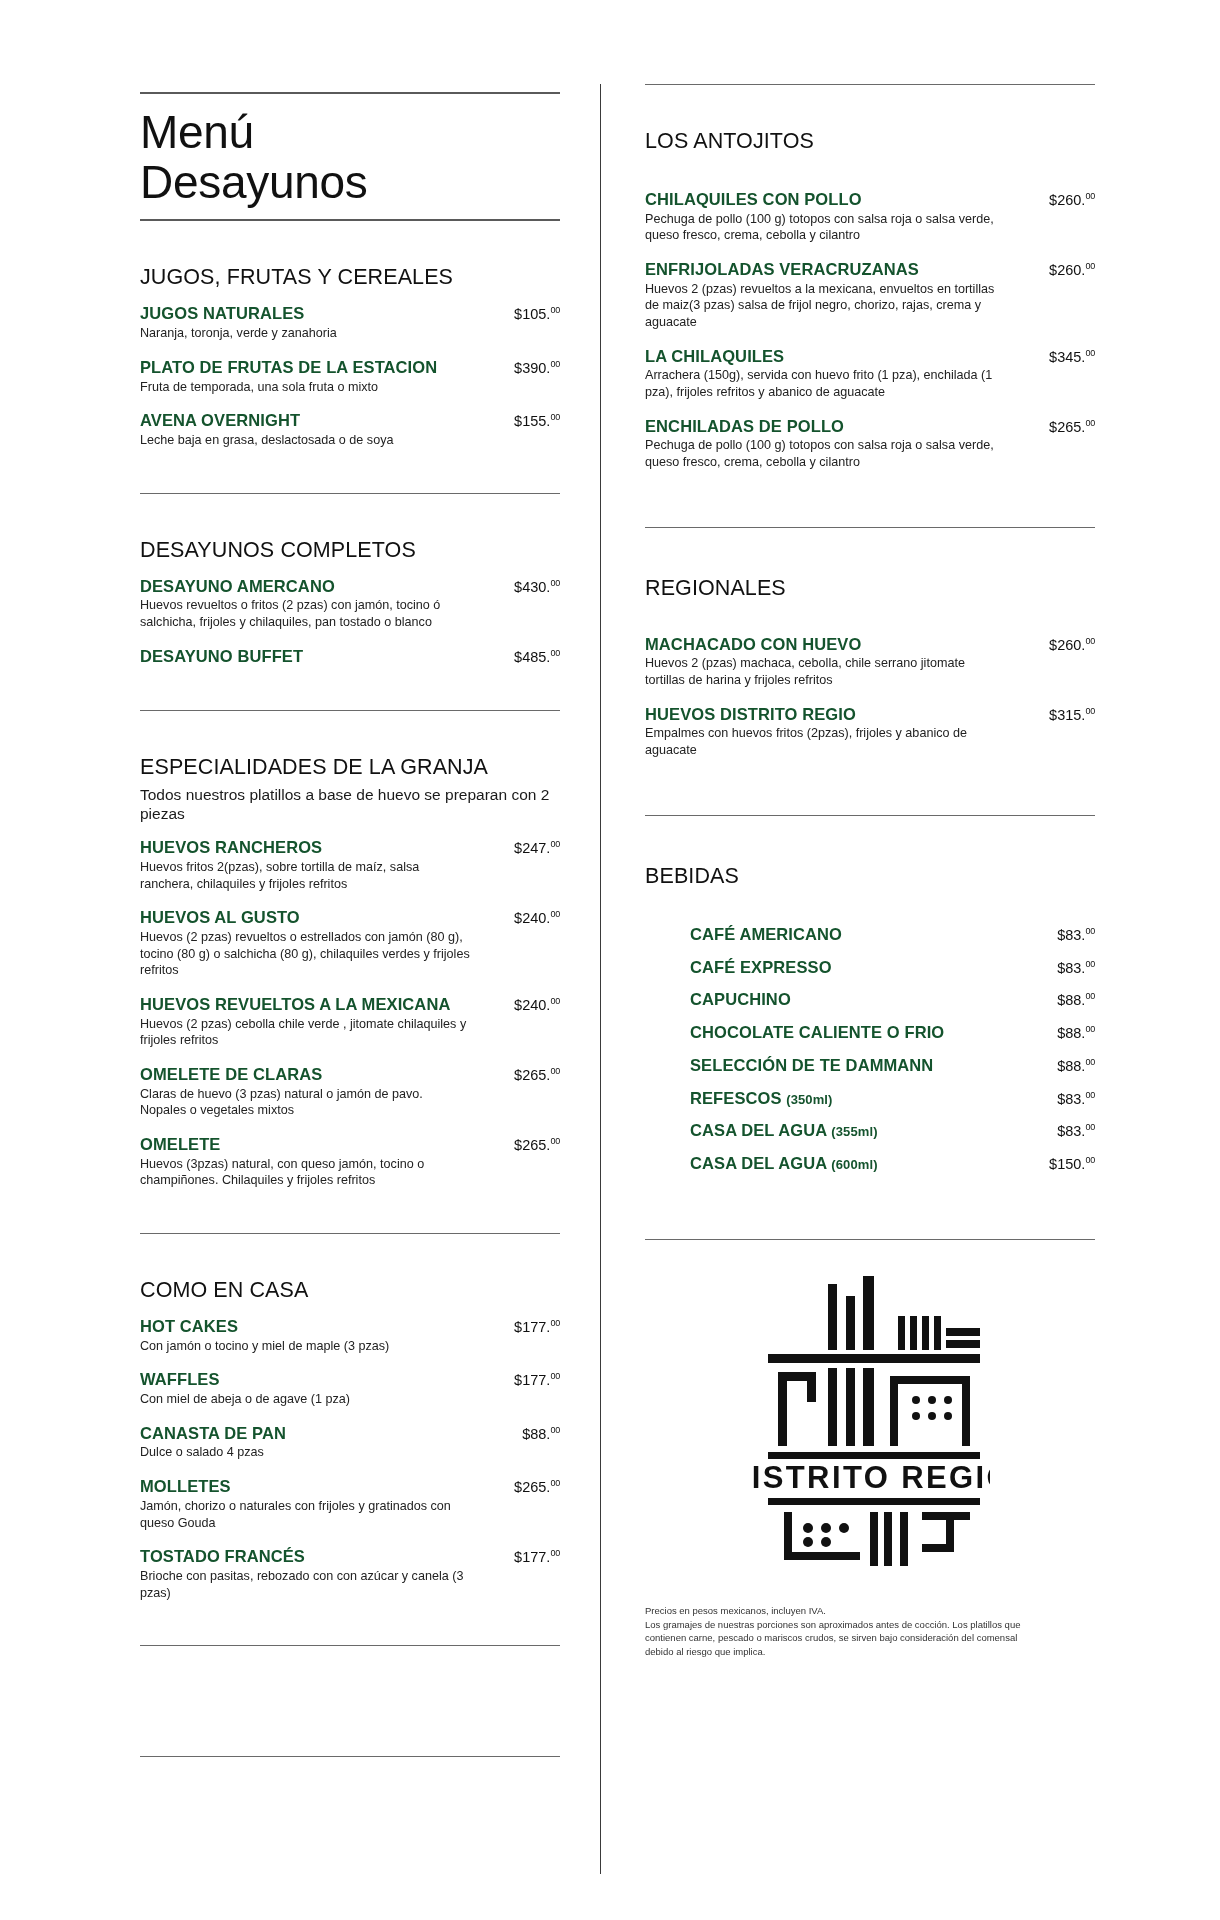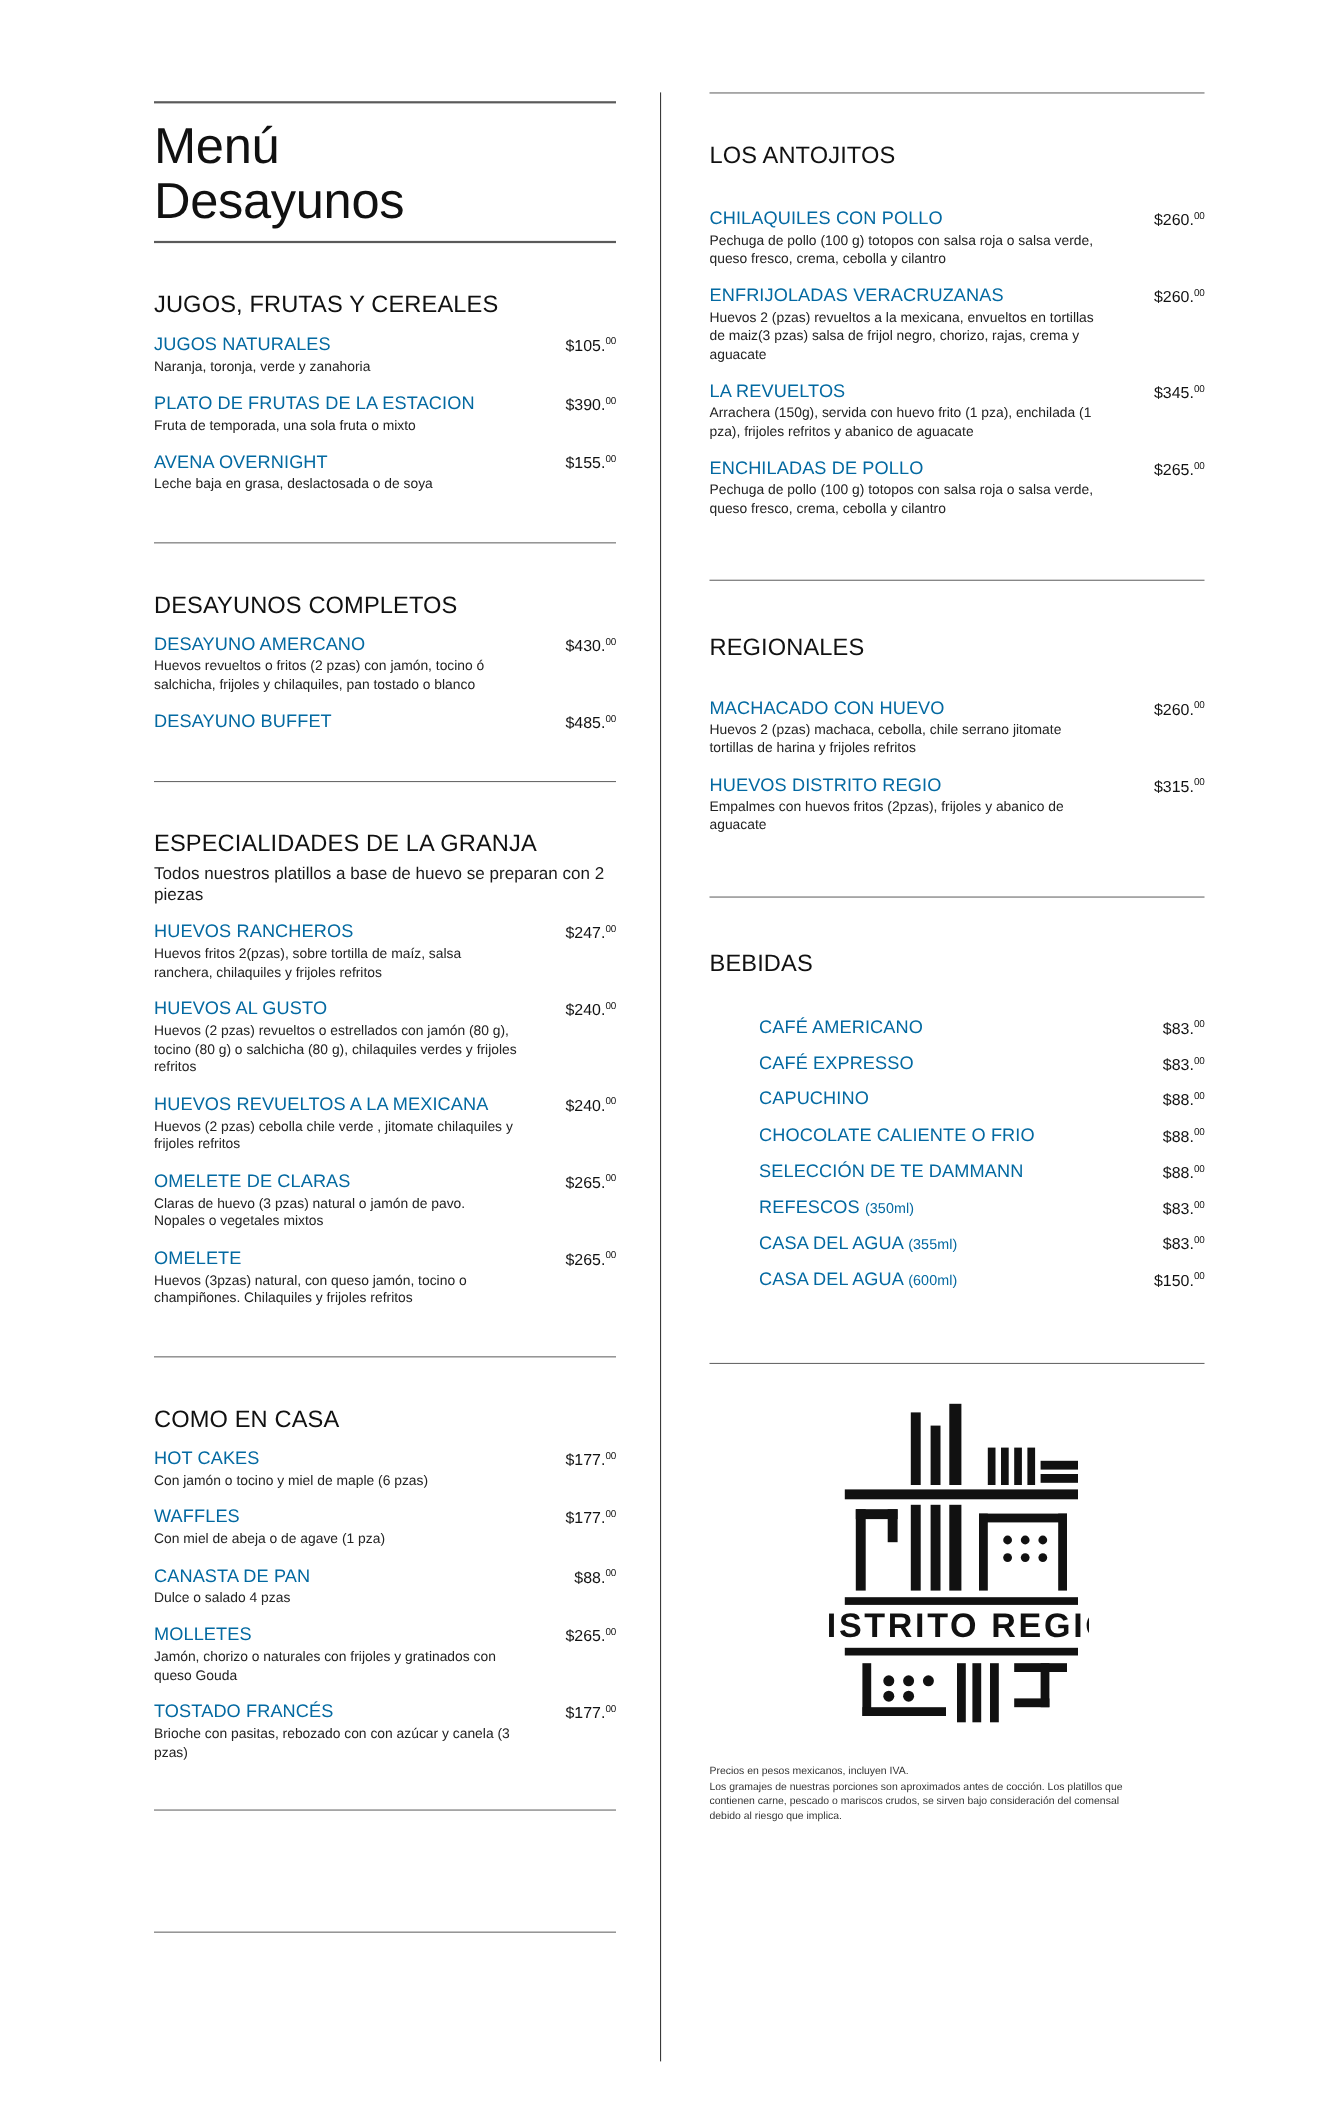--- a/index.html
+++ b/index.html
@@ -86,23 +86,23 @@
     align-items: flex-start;
     margin-bottom: 16px;
   }
   .item:last-child { margin-bottom: 0; }
   .item-main {
     flex: 1 1 auto;
     padding-right: 10px;
   }
   .item-name {
     font-size: 16.5px;
-    font-weight: 400;
+    font-weight: 700;
     line-height: 1.2;
-    color: #0369a1;
+    color: #14532d;
     letter-spacing: 0.1px;
   }
   .item-name .sub {
     font-size: 13px;
   }
   .item-desc {
     font-size: 12.6px;
     line-height: 1.32;
     color: #222;
     margin-top: 1px;
@@ -255,21 +255,21 @@
 
     <div class="gap-md"></div>
     <div class="rule-thin"></div>
     <div class="gap-md"></div>
 
     <div class="section">
       <div class="section-title">COMO EN CASA</div>
       <div class="item">
         <div class="item-main">
           <div class="item-name">HOT CAKES</div>
-          <div class="item-desc">Con jamón o tocino y miel de maple (6 pzas)</div>
+          <div class="item-desc">Con jamón o tocino y miel de maple (3 pzas)</div>
         </div>
         <div class="item-price"><span>$177.</span><sup>00</sup></div>
       </div>
       <div class="item">
         <div class="item-main">
           <div class="item-name">WAFFLES</div>
           <div class="item-desc">Con miel de abeja o de agave (1 pza)</div>
         </div>
         <div class="item-price"><span>$177.</span><sup>00</sup></div>
       </div>
@@ -324,21 +324,21 @@
       </div>
       <div class="item">
         <div class="item-main">
           <div class="item-name">ENFRIJOLADAS VERACRUZANAS</div>
           <div class="item-desc">Huevos 2 (pzas) revueltos a la mexicana, envueltos en tortillas de maiz(3 pzas) salsa de frijol negro, chorizo, rajas, crema y aguacate</div>
         </div>
         <div class="item-price"><span>$260.</span><sup>00</sup></div>
       </div>
       <div class="item">
         <div class="item-main">
-          <div class="item-name">LA REVUELTOS</div>
+          <div class="item-name">LA CHILAQUILES</div>
           <div class="item-desc">Arrachera (150g), servida con huevo frito (1 pza), enchilada (1 pza), frijoles refritos y abanico de aguacate</div>
         </div>
         <div class="item-price"><span>$345.</span><sup>00</sup></div>
       </div>
       <div class="item">
         <div class="item-main">
           <div class="item-name">ENCHILADAS DE POLLO</div>
           <div class="item-desc">Pechuga de pollo (100 g) totopos con salsa roja o salsa verde, queso fresco, crema, cebolla y cilantro</div>
         </div>
         <div class="item-price"><span>$265.</span><sup>00</sup></div>

